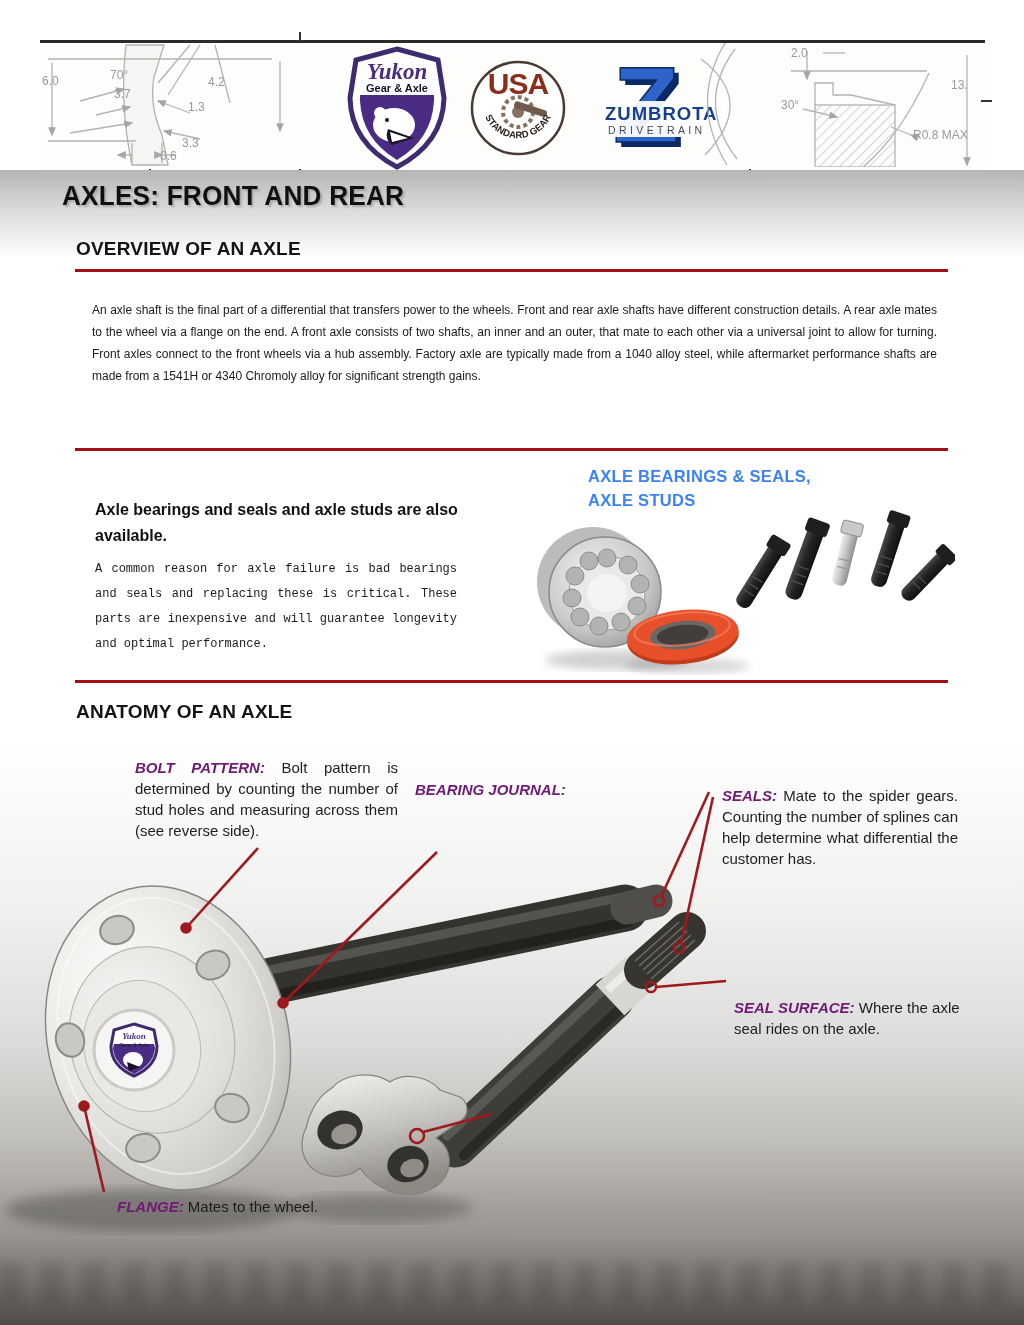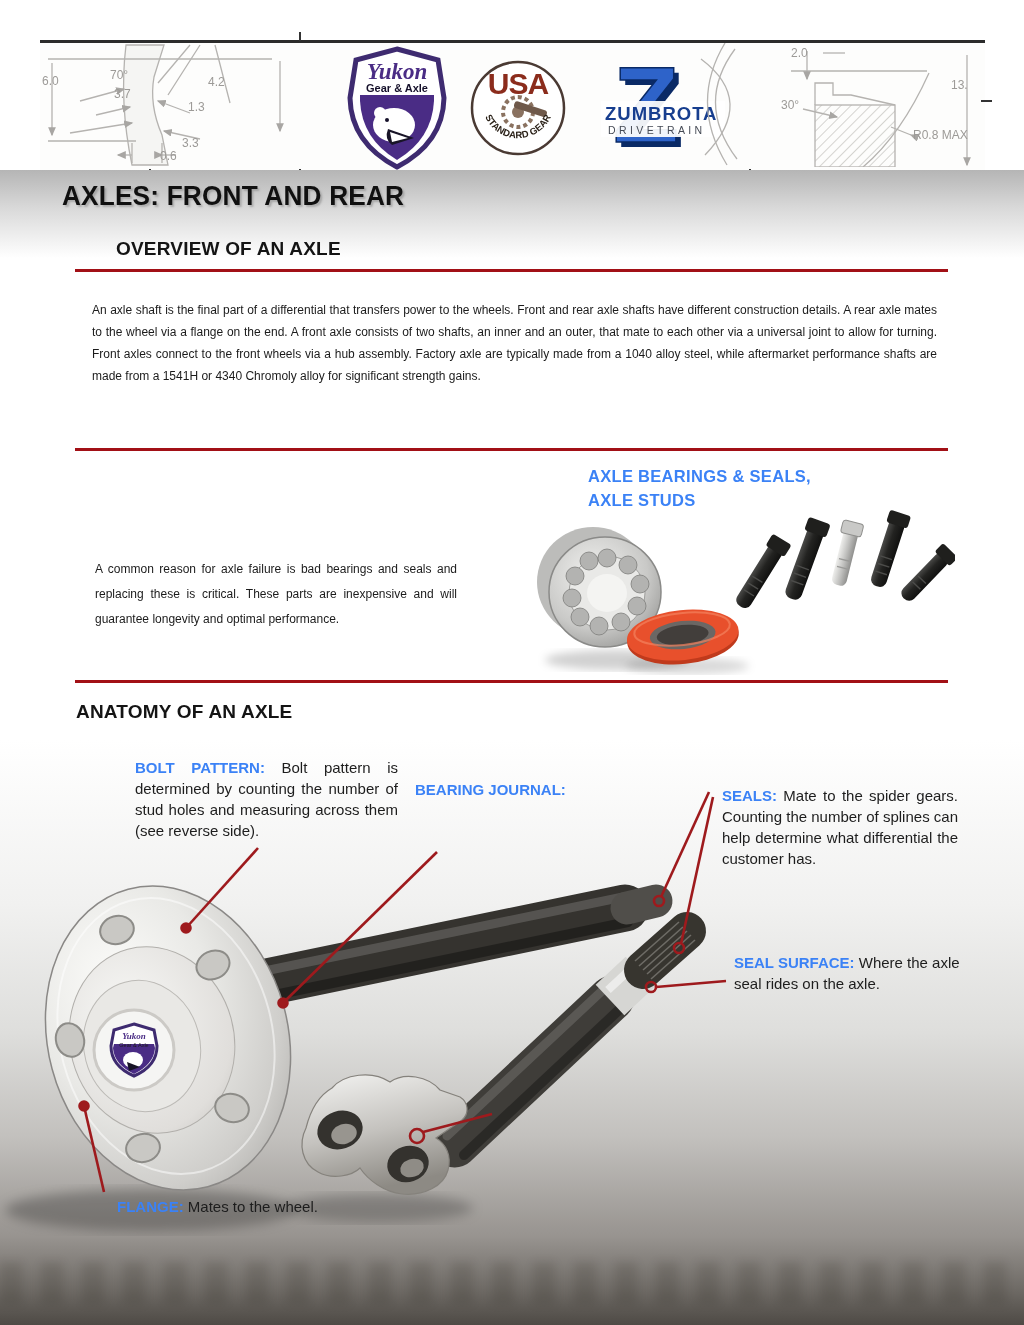--- a/index.html
+++ b/index.html
@@ -24,53 +24,53 @@
   .page-title{position:absolute;left:62px;top:181px;font-size:27px;font-weight:800;
     color:#101010;transform:scaleX(.97);transform-origin:left;
     text-shadow:2px 2px 2px rgba(120,120,120,.45);letter-spacing:.2px;}
 
   
   .h2{position:absolute;left:76px;font-size:19px;font-weight:bold;color:#141414;letter-spacing:.2px;}
   .rule{position:absolute;left:75px;width:873px;height:3px;background:#A21016;}
   .para{position:absolute;font-size:12px;line-height:22px;color:#1b1b1b;text-align:justify;}
 
   
-  .ov-head{top:238px;margin-left:40px;}
+  .ov-head{top:238px;}
   .ov-rule{top:269px;}
   .ov-body{left:92px;top:287px;width:845px;}
 
   
   .br-head{top:421px;}
   .br-rule{top:448px;}
   .br-lead{position:absolute;left:95px;top:481px;width:372px;font-size:16px;font-weight:bold;
     line-height:26px;color:#111;}
-  .br-body{left:95px;top:545px;width:362px;line-height:25px;}
+  .br-body{left:95px;top:545px;width:362px;line-height:25px;font-family:Liberation Mono, monospace;}
   .photo-cap{position:absolute;left:588px;top:464px;font-size:16.5px;font-weight:bold;
     color:#3b82f6;line-height:24px;letter-spacing:.3px;}
   .photo{position:absolute;left:525px;top:500px;width:430px;height:175px;}
 
   
   .sep-rule{top:680px;}
   .an-head{top:701px;text-align:right;}
   .anatomy-bg{position:absolute;top:740px;left:0;width:1024px;height:585px;
     background:linear-gradient(180deg,#ffffff 0%,#f1f1f0 28%,#dededc 50%,#c2c0bd 68%,
       #97938f 85%,#6e6a65 94%,#4e4a45 100%);}
   .ghost-band{position:absolute;top:1262px;left:0;width:1024px;height:42px;opacity:.45;
     background:repeating-linear-gradient(90deg,rgba(35,30,22,.30) 0 22px,rgba(35,30,22,0) 22px 41px);
     filter:blur(5px);}
   .diagram{position:absolute;left:0;top:740px;width:1024px;height:585px;}
 
   
   .callout{position:absolute;font-size:15px;line-height:21px;color:#1d1d1d;}
-  .callout .lbl{color:#3b82f6;font-weight:bold;}
+  .callout .lbl{color:#701a75;font-weight:bold;font-style:italic;}
   .callout .lbl.block{display:block;}
   .co-bolt{left:135px;top:757px;width:263px;text-align:justify;}
   .co-bearing{left:415px;top:779px;width:252px;}
   .co-spline{left:722px;top:785px;width:236px;text-align:justify;}
-  .co-seal{left:734px;top:952px;width:242px;}
+  .co-seal{left:734px;top:997px;width:242px;}
   .co-yoke{left:494px;top:1097px;width:254px;text-align:justify;}
   .co-flange{left:117px;top:1196px;white-space:nowrap;}
 </style>
 </head>
 <body>
 
 <div class="page">
 
   <div class="header-strip">
 
@@ -187,20 +187,21 @@
   <div class="tick" style="left:981px;top:100px;width:11px;height:2px;"></div>
 
   <div class="title-band"></div>
   <div class="page-title">AXLES: FRONT AND REAR</div>
 
   <div class="h2 ov-head">OVERVIEW OF AN AXLE</div>
   <div class="rule ov-rule"></div>
   <p class="para ov-body">An axle shaft is the final part of a differential that transfers power to the wheels. Front and rear axle shafts have different construction details. A rear axle mates to the wheel via a flange on the end. A front axle consists of two shafts, an inner and an outer, that mate to each other via a universal joint to allow for turning. Front axles connect to the front wheels via a hub assembly. Factory axle are typically made from a 1040 alloy steel, while aftermarket performance shafts are made from a 1541H or 4340 Chromoly alloy for significant strength gains.</p>
 
   <div class="rule br-rule"></div>
+  <p class="br-lead">Axle bearings and seals and axle studs are also available.</p>
   <p class="para br-body">A common reason for axle failure is bad bearings and seals and replacing these is critical.  These parts are inexpensive and will guarantee longevity and optimal performance.</p>
 
   <div class="photo-cap">
     <span>AXLE BEARINGS &amp; SEALS,</span><br>
     <span>AXLE STUDS</span>
   </div>
 
   <svg class="photo" viewBox="0 0 430 175">
     <defs>
       <linearGradient id="studDark" x1="0" y1="0" x2="1" y2="0">

